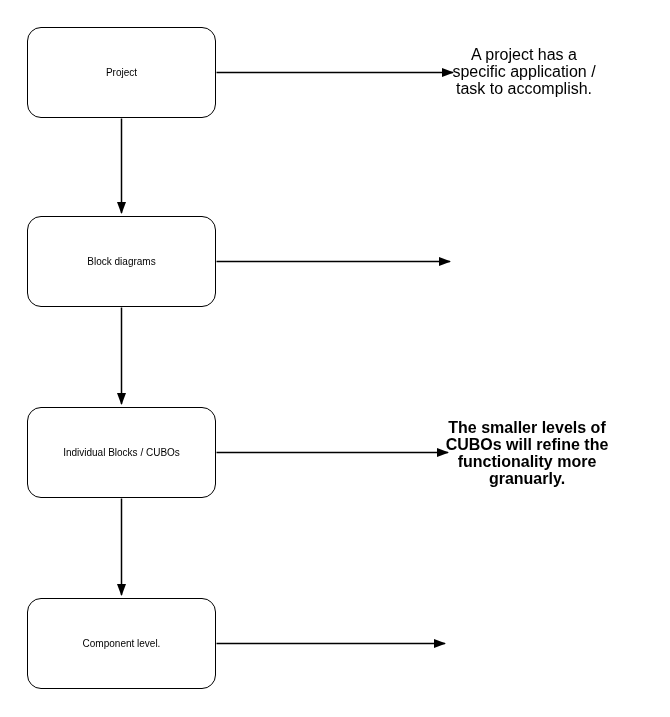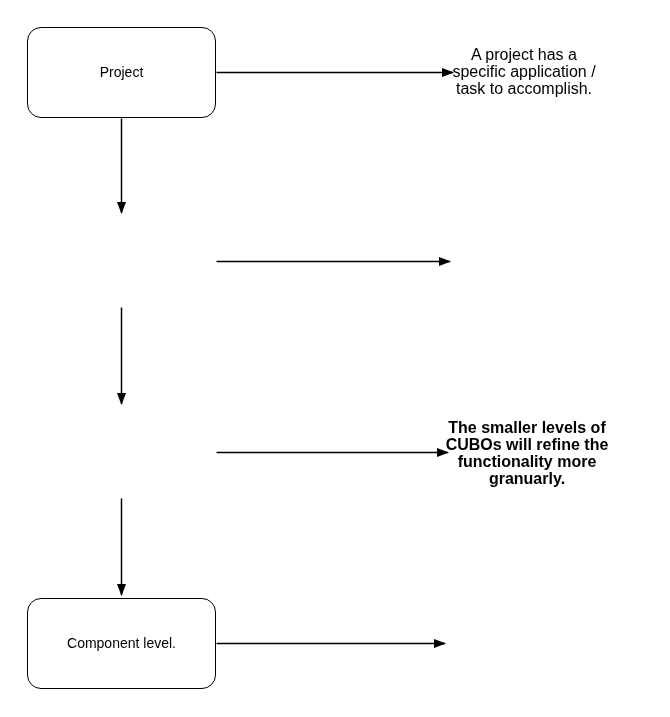--- a/index.html
+++ b/index.html
@@ -31,21 +31,21 @@
     box-sizing: border-box;
     border: 1.5px solid #000000;
     border-radius: 14px;
     background: #ffffff;
     display: flex;
     align-items: center;
     justify-content: center;
     text-align: center;
   }
   .node-label {
-    font-size: 14px;
+    font-size: 10px;
     line-height: 17px;
     padding: 0 6px;
   }
   .node-1 { top: 27px; }
   .node-2 { top: 216px; }
   .node-3 { top: 407px; }
   .node-4 { top: 598px; }
   .annotation {
     position: absolute;
     font-size: 16px;
@@ -76,20 +76,26 @@
 
     <line x1="216.5" y1="72.5" x2="453" y2="72.5" stroke="#000000" stroke-width="1.5" marker-end="url(#arrowhead)"></line>
     <line x1="216.5" y1="261.5" x2="450" y2="261.5" stroke="#000000" stroke-width="1.5" marker-end="url(#arrowhead)"></line>
     <line x1="216.5" y1="452.5" x2="448" y2="452.5" stroke="#000000" stroke-width="1.5" marker-end="url(#arrowhead)"></line>
     <line x1="216.5" y1="643.5" x2="445" y2="643.5" stroke="#000000" stroke-width="1.5" marker-end="url(#arrowhead)"></line>
   </svg>
 
   <div class="node node-1">
     <span class="node-label">Project</span>
   </div>
+  <div class="node node-2">
+    <span class="node-label">Block diagrams</span>
+  </div>
+  <div class="node node-3">
+    <span class="node-label">Individual Blocks / CUBOs</span>
+  </div>
   <div class="node node-4">
     <span class="node-label">Component level.</span>
   </div>
 
   <div class="annotation annotation-1">A project has a
 specific application /
 task to accomplish.</div>
   <div class="annotation annotation-3">The smaller levels of
 CUBOs will refine the
 functionality more

